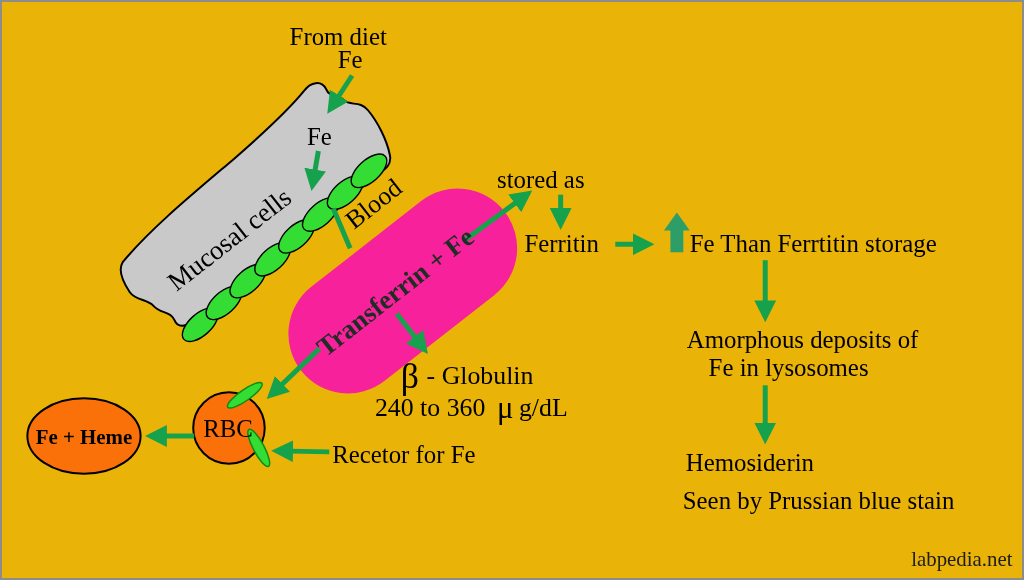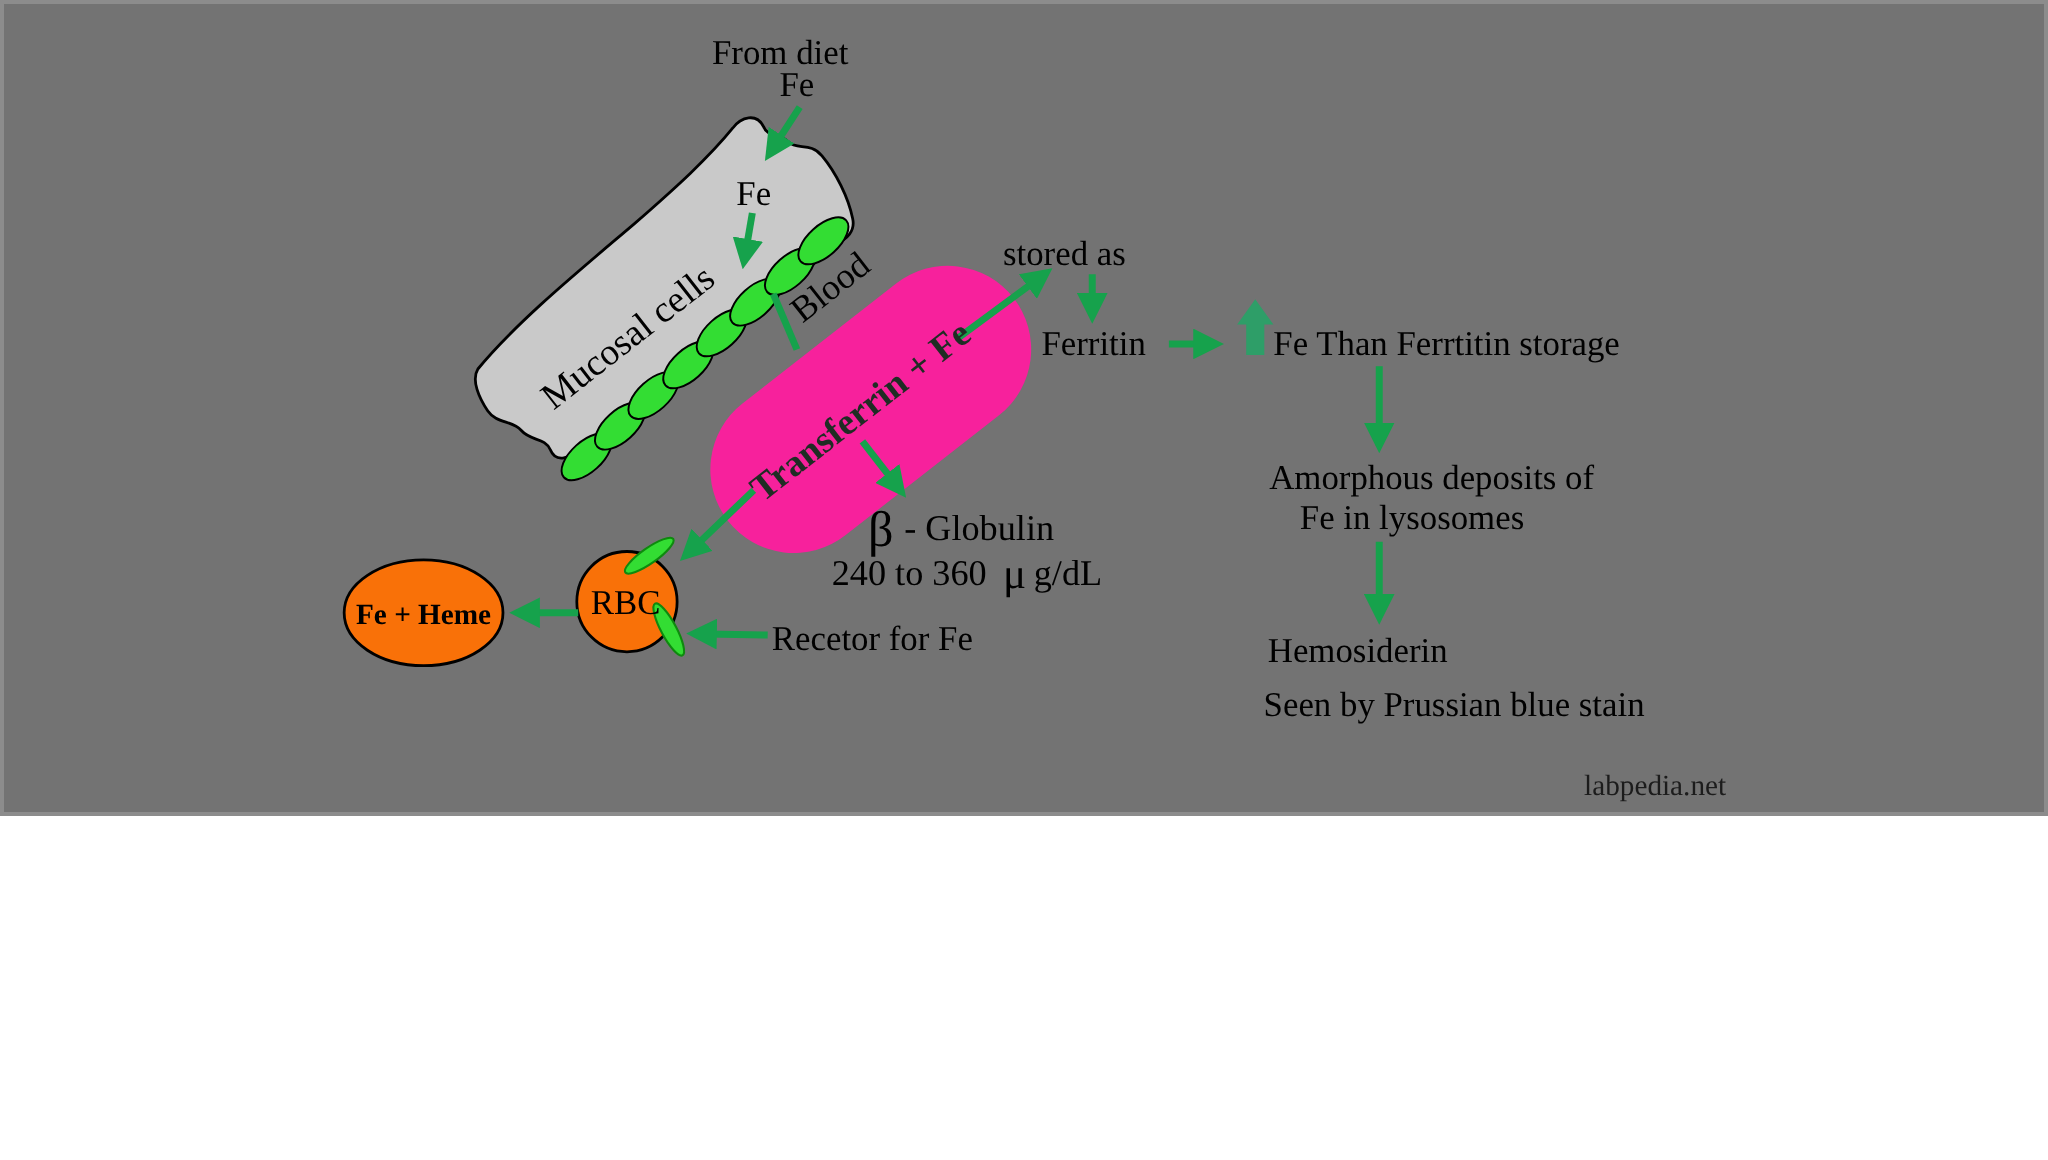--- a/index.html
+++ b/index.html
@@ -1,21 +1,21 @@
 <!DOCTYPE html>
 <html style="--arrow-green: #16a24c; --block-arrow-green: #2e9e68; --bright-green: #33dd33; --crescent-edge: #0e8a0e; --gray-fill: #c9c9c9; --pink: #f7219c; --orange: #f97108; --ink: #000000; --transferrin-text: #1f2d24; --border-gray: #8c8c8c;"><head>
 <meta charset="utf-8">
 <style>
   html,body{margin:0;padding:0;background:#fff;}
   .frame{
     position:relative;
-    width:1024px;height:408px;
+    width:1024px;height:580px;
     box-sizing:border-box;
     border:2px solid var(--border-gray,#8c8c8c);
-    background:#737373;
+    background:#eab308;
     overflow:hidden;
   }
   svg{display:block;width:100%;height:100%;}
   .lbl{
     font-family:"Liberation Serif", serif;
     fill:var(--ink,#000);
   }
   .bold{font-weight:bold;}
   .arrow{
     stroke:var(--arrow-green,#16a24c);

